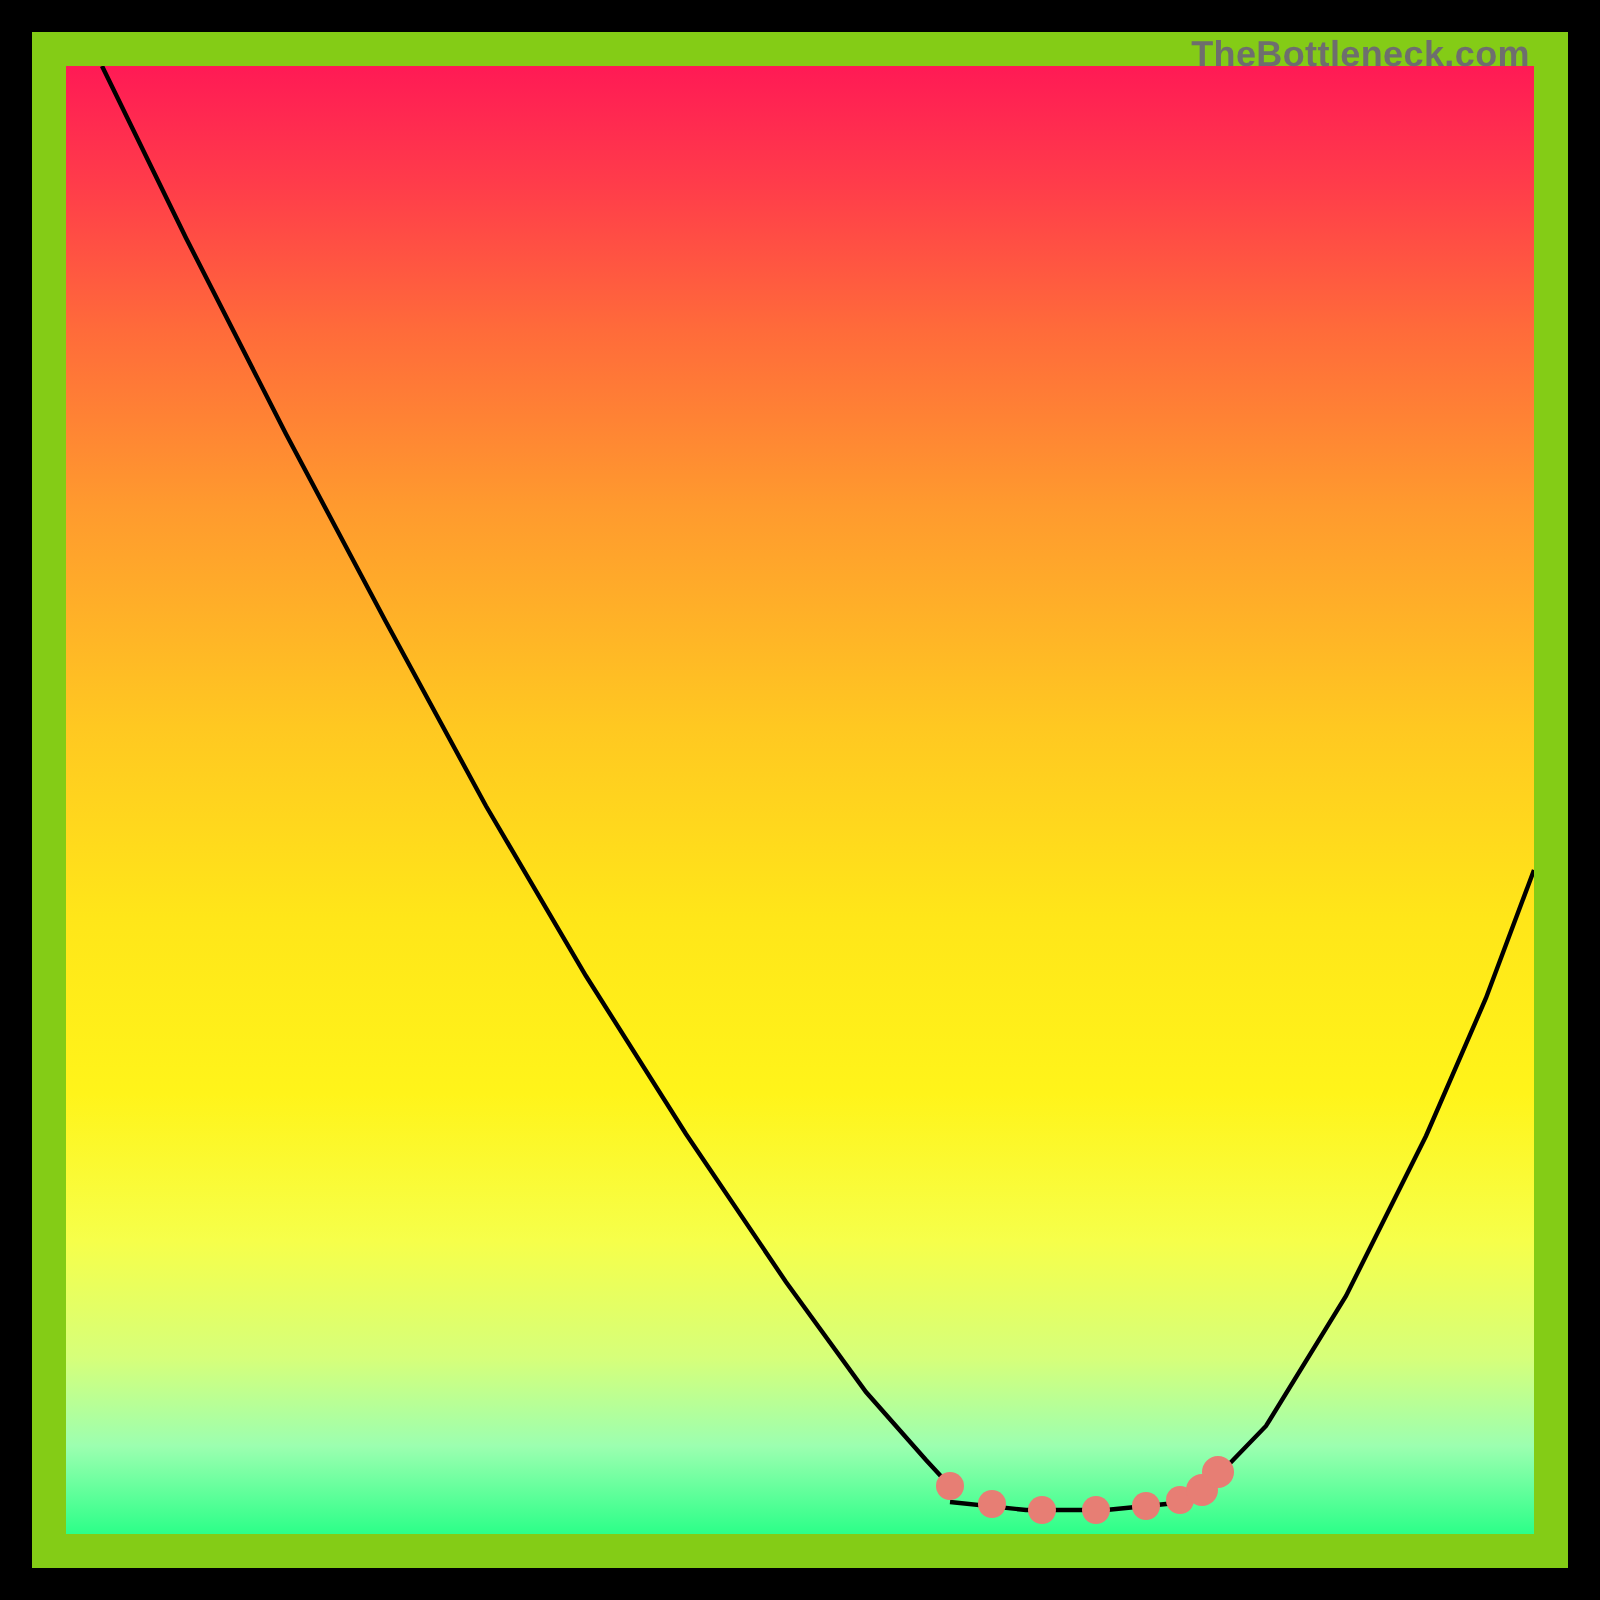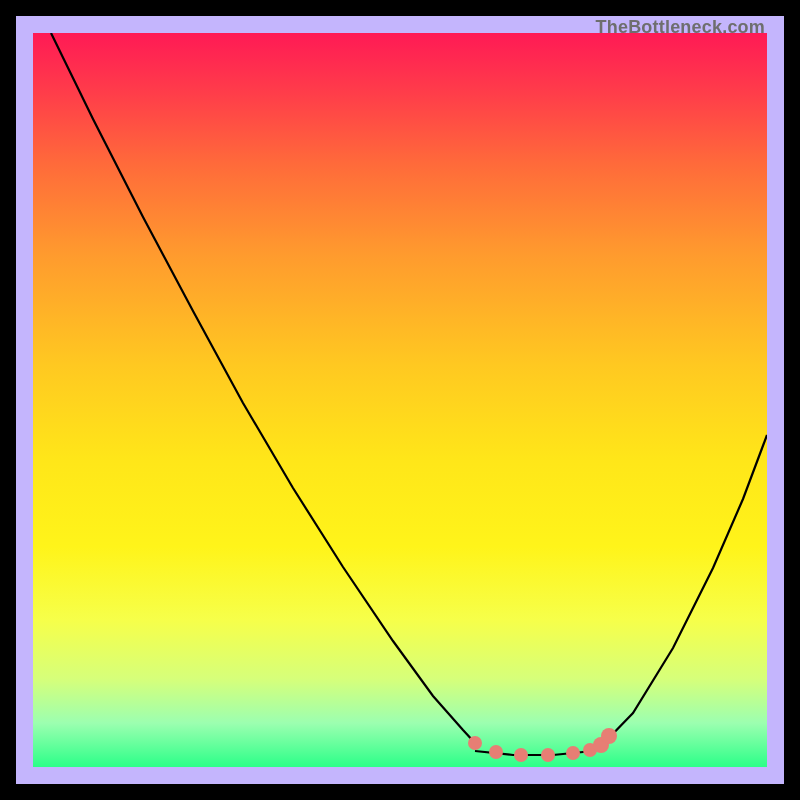--- a/index.html
+++ b/index.html
@@ -10,21 +10,21 @@
     background: #000000;
     overflow: hidden;
     font-family: Arial, Helvetica, sans-serif;
   }
   .frame {
     position: absolute;
     left: 16px;
     top: 16px;
     width: 768px;
     height: 768px;
-    background: #c4b5fd;
+    background: #84cc16;
   }
   .plot-area {
     
     position: absolute;
     left: 17px;
     top: 17px;
     width: 734px;
     height: 734px;
     background: linear-gradient(to bottom,
       #ff1a55 0%,

